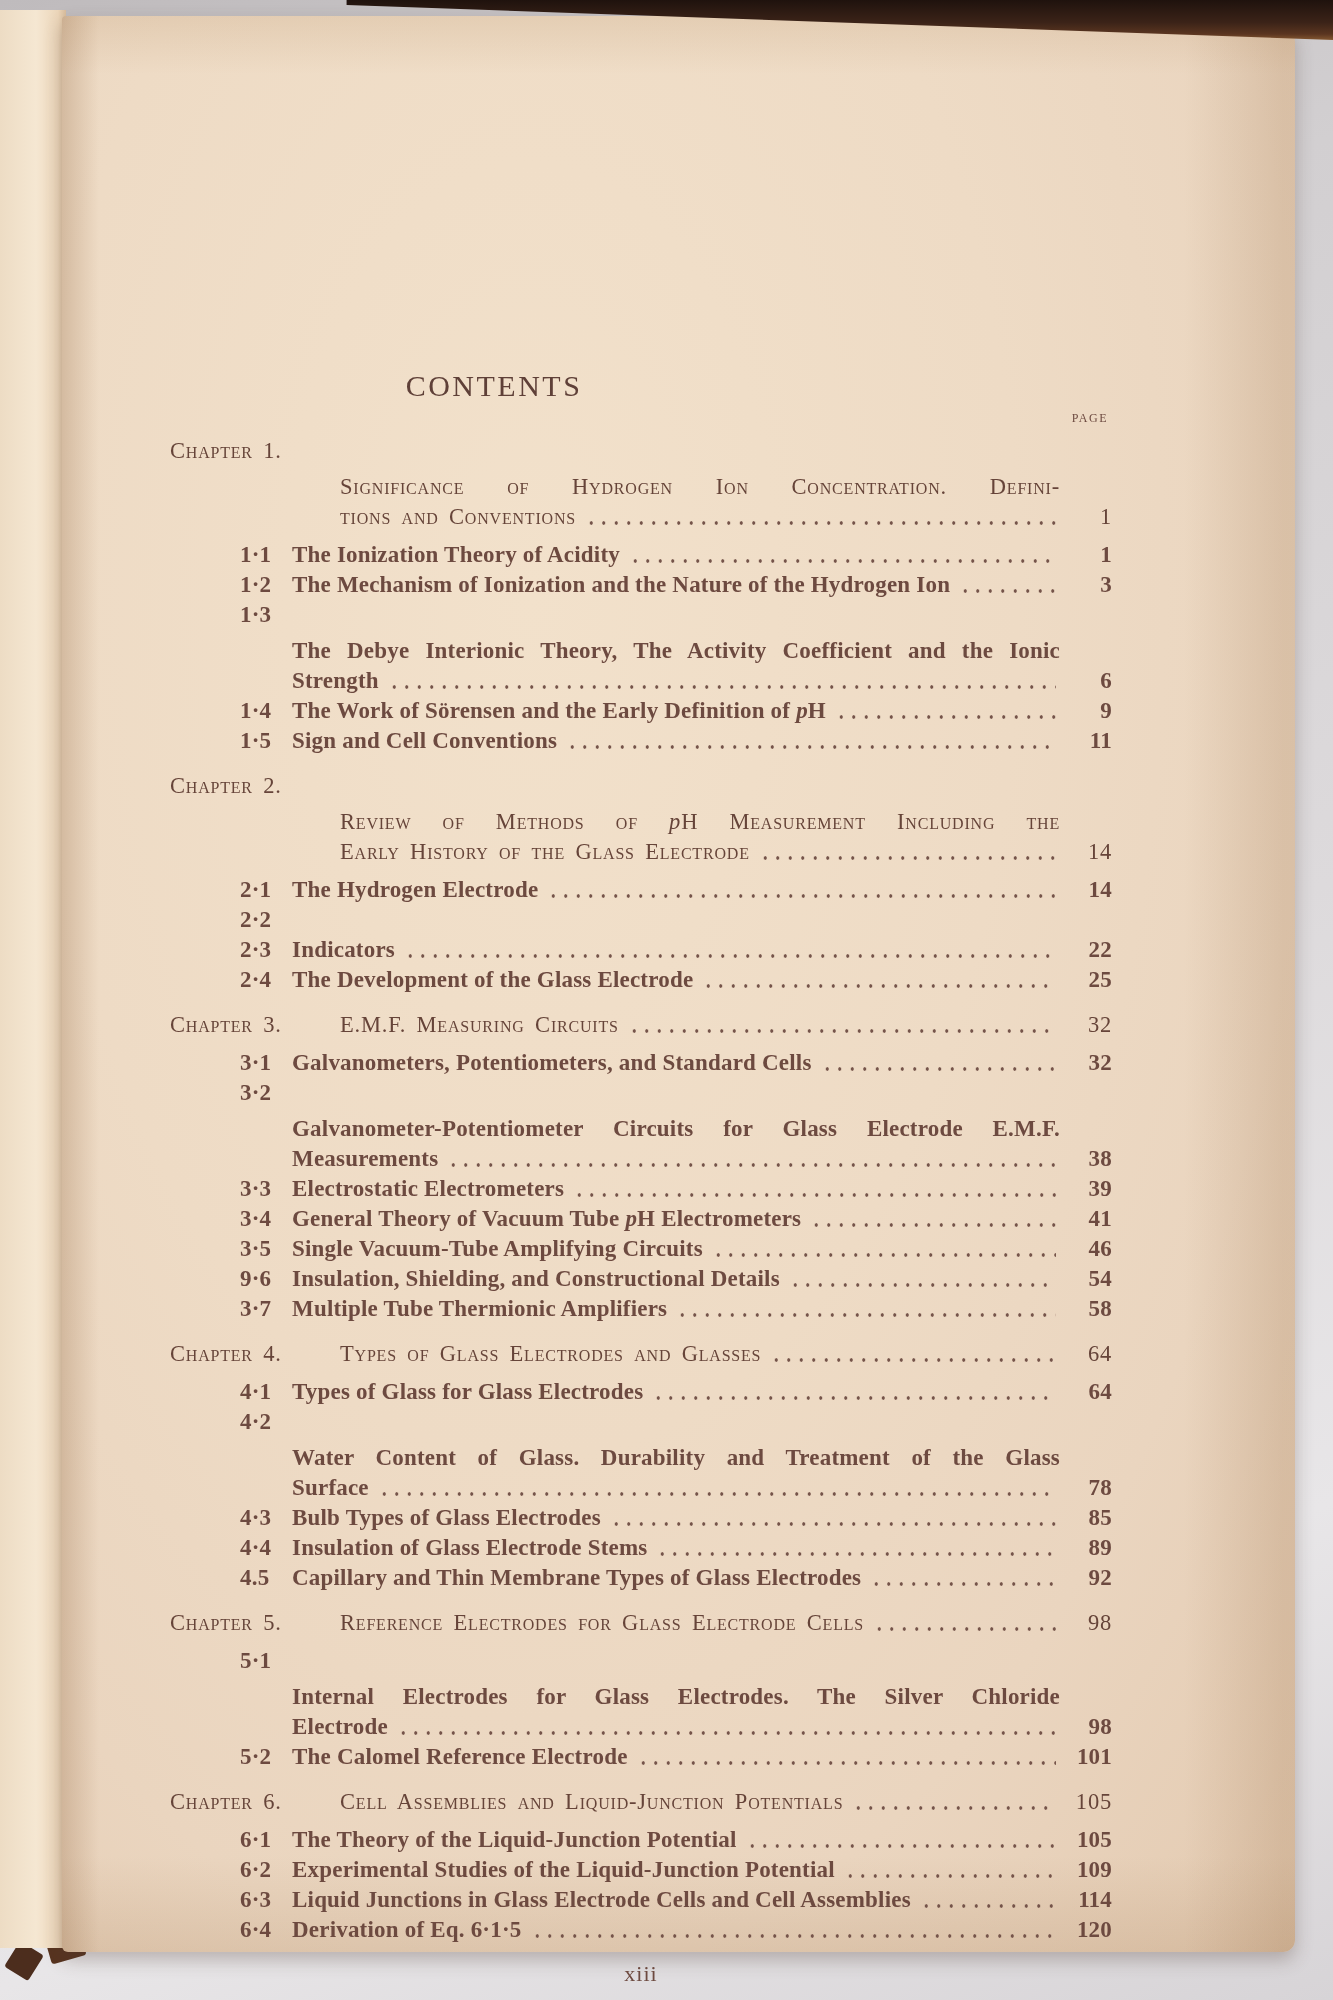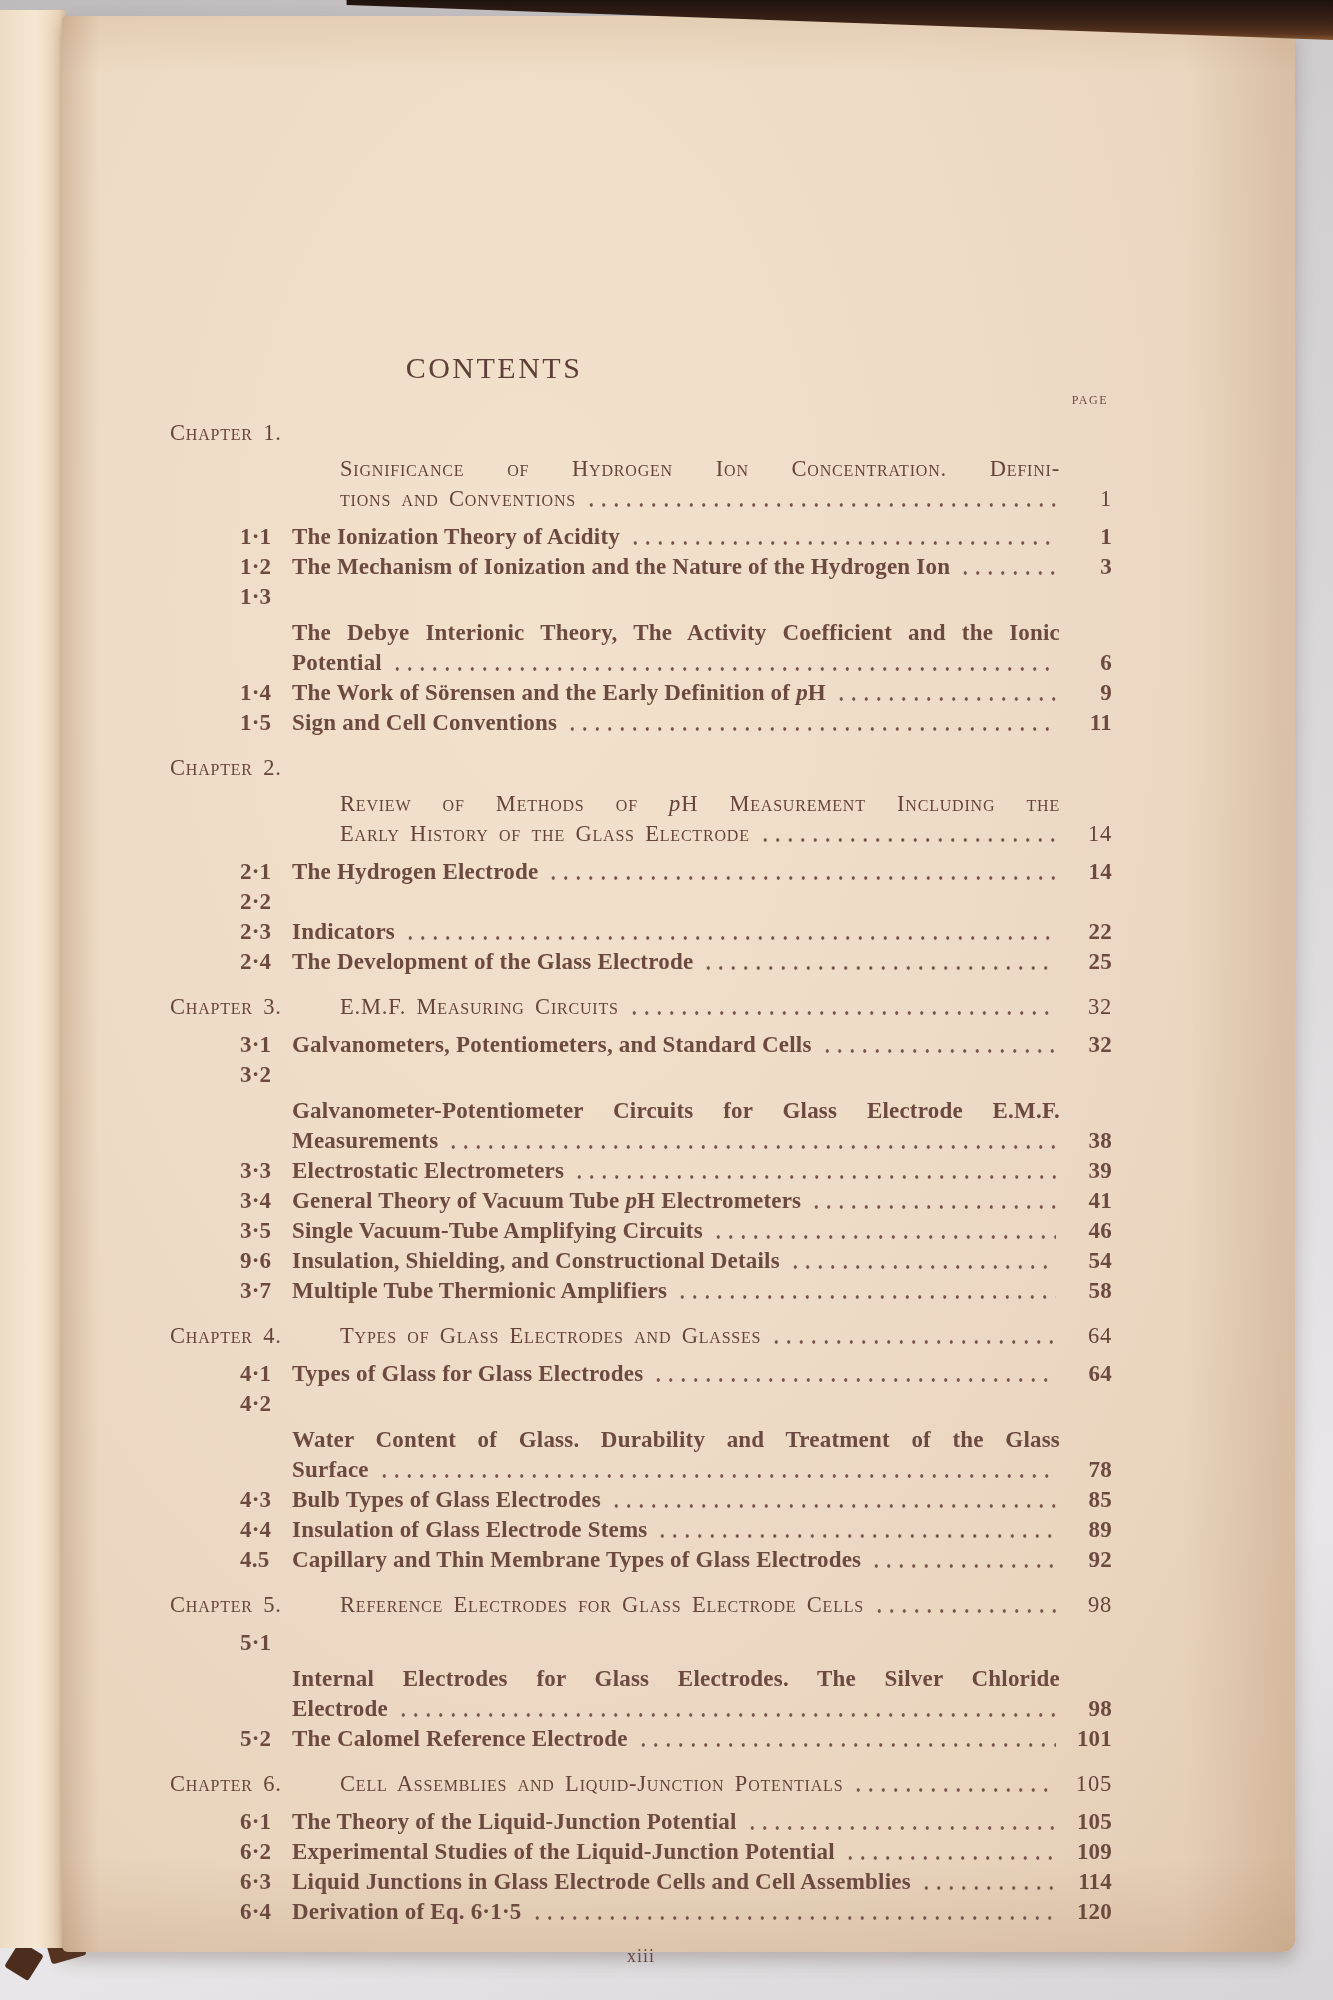--- a/index.html
+++ b/index.html
@@ -28,21 +28,21 @@
       linear-gradient(to bottom,rgba(176,136,92,.18) 0%,rgba(0,0,0,0) 3%,rgba(0,0,0,0) 95%,rgba(150,110,70,.16) 100%),
       radial-gradient(ellipse at 38% 30%,#f2e1cb 0%,#eedbc5 45%,#ead5bf 72%,#e3cab1 100%);
     box-shadow:0 8px 18px rgba(80,60,50,.30);
   }
   
   .corner-a,.corner-b{position:absolute;background:#4c2d1d;z-index:0;}
   .corner-a{left:10px;top:1946px;width:28px;height:30px;transform:rotate(32deg);border-radius:3px;}
   .corner-b{left:48px;top:1936px;width:36px;height:24px;transform:rotate(-16deg);border-radius:3px;background:#57331f;}
 
   .content{
-    position:absolute;left:108px;top:334px;width:942px;
+    position:absolute;left:108px;top:352px;width:942px;
     color:#6d4a40;font-size:23px;line-height:30px;letter-spacing:.2px;
   }
   .toc-title{
     font-size:30px;line-height:36px;letter-spacing:2.5px;font-weight:normal;margin:0;
     text-align:center;position:relative;left:-147px;color:#5f4038;
   }
   .page-col-label{
     text-align:right;font-size:12px;line-height:20px;letter-spacing:1.5px;margin-top:4px;padding-right:4px;color:#6d4a40;
   }
   .chapter{margin-top:15px;}
@@ -58,21 +58,21 @@
   .tline{display:flex;align-items:baseline;}
   .tline .ttext{white-space:normal;}
   .tline.justify .ttext{flex:1;text-align:justify;text-align-last:justify;margin-top:36px;}
   .dots{
     flex:1;height:10px;align-self:flex-end;margin:0 4px 4px 7px;min-width:6px;
     background-image:radial-gradient(circle,#75544a 1.5px,rgba(0,0,0,0) 1.9px);
     background-size:12.5px 10px;background-repeat:repeat-x;background-position:2px 60%;
   }
   .pg{width:52px;flex:0 0 52px;text-align:right;}
   .ph{font-style:italic;font-variant:normal;font-variant-caps:normal;}
-  .folio{margin-top:14px;text-align:center;font-size:18px;letter-spacing:1px;}
+  .folio{margin-top:14px;text-align:center;font-size:22px;letter-spacing:1px;}
 </style>
 </head>
 <body>
 
 <div class="top-band"></div>
 <div class="left-strip"></div>
 <div class="corner-a"></div>
 <div class="corner-b"></div>
 
 <div class="book-page">
@@ -117,21 +117,21 @@
               </div>
             </div>
             <div class="srow">
               <span class="num">1·3</span>
               <div class="s-body">
                 <div class="tline justify">
                   <span class="ttext">The Debye Interionic Theory, The Activity Coefficient and the Ionic</span>
                   <span class="pg"></span>
                 </div>
                 <div class="tline">
-                  <span class="ttext">Potential</span>
+                  <span class="ttext">Strength</span>
                   <span class="dots"></span>
                   <span class="pg">6</span>
                 </div>
               </div>
             </div>
             <div class="srow">
               <span class="num">1·4</span>
               <div class="s-body">
                 <div class="tline">
                   <span class="ttext">The Work of Sörensen and the Early Definition of <i class="ph">p</i>H</span>

